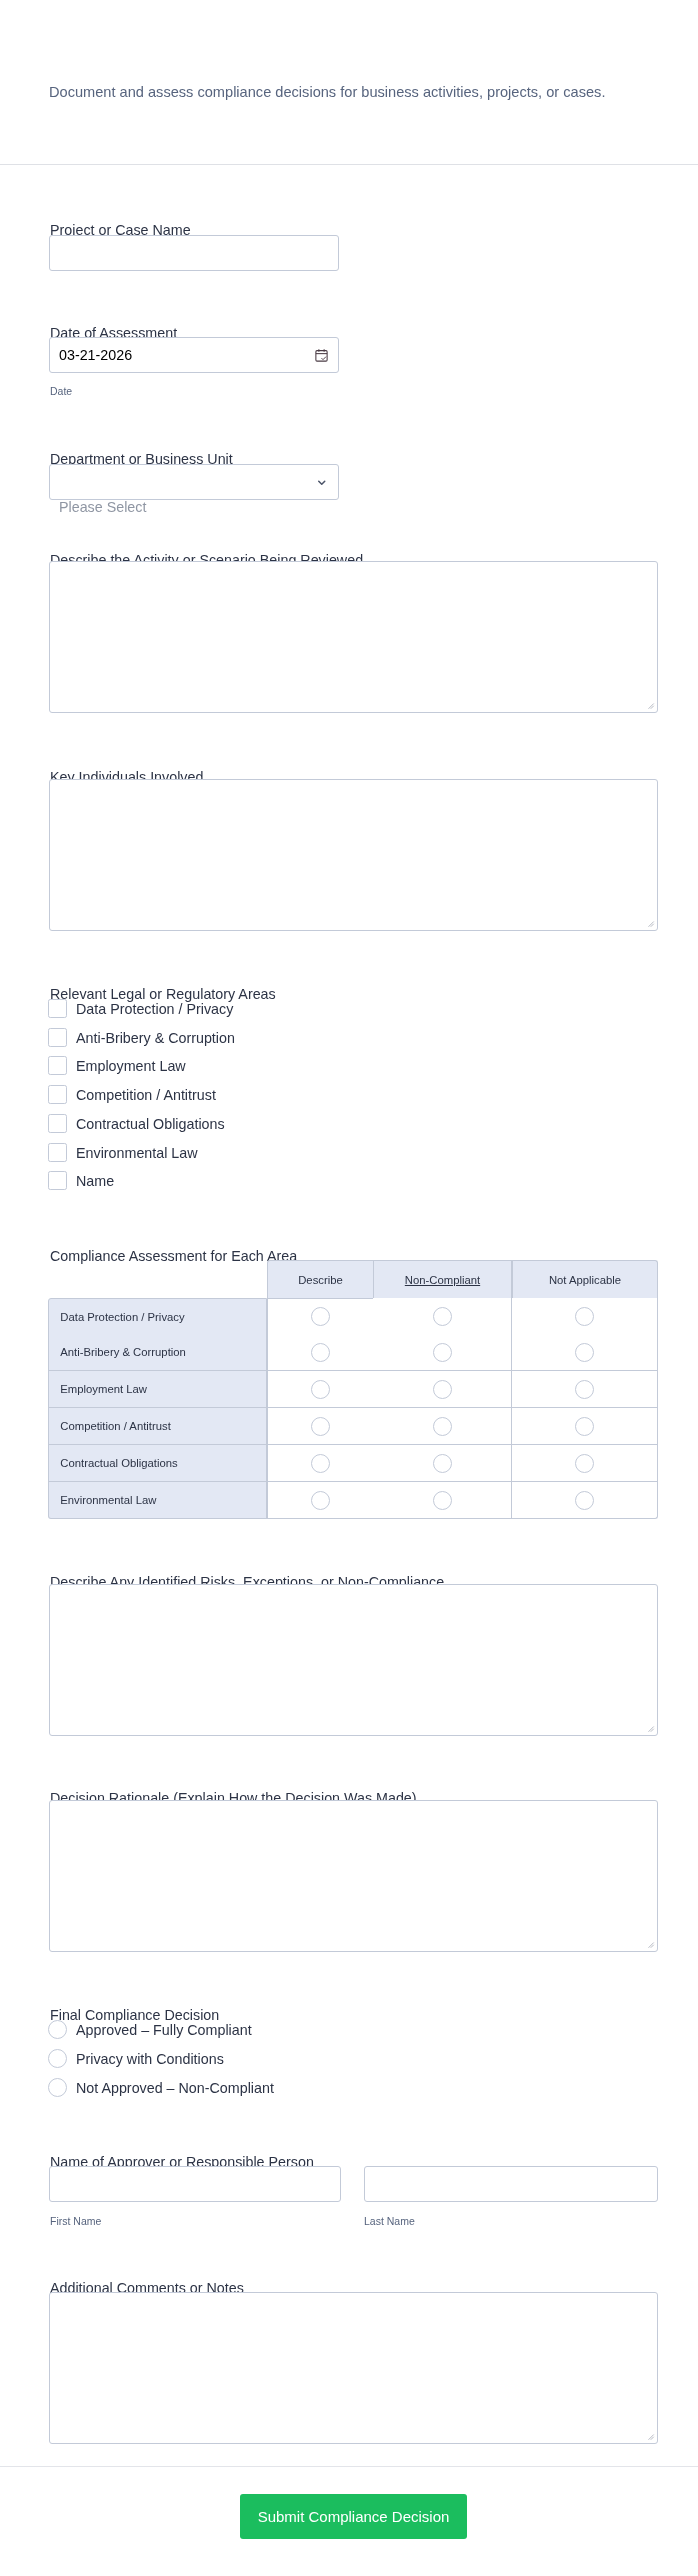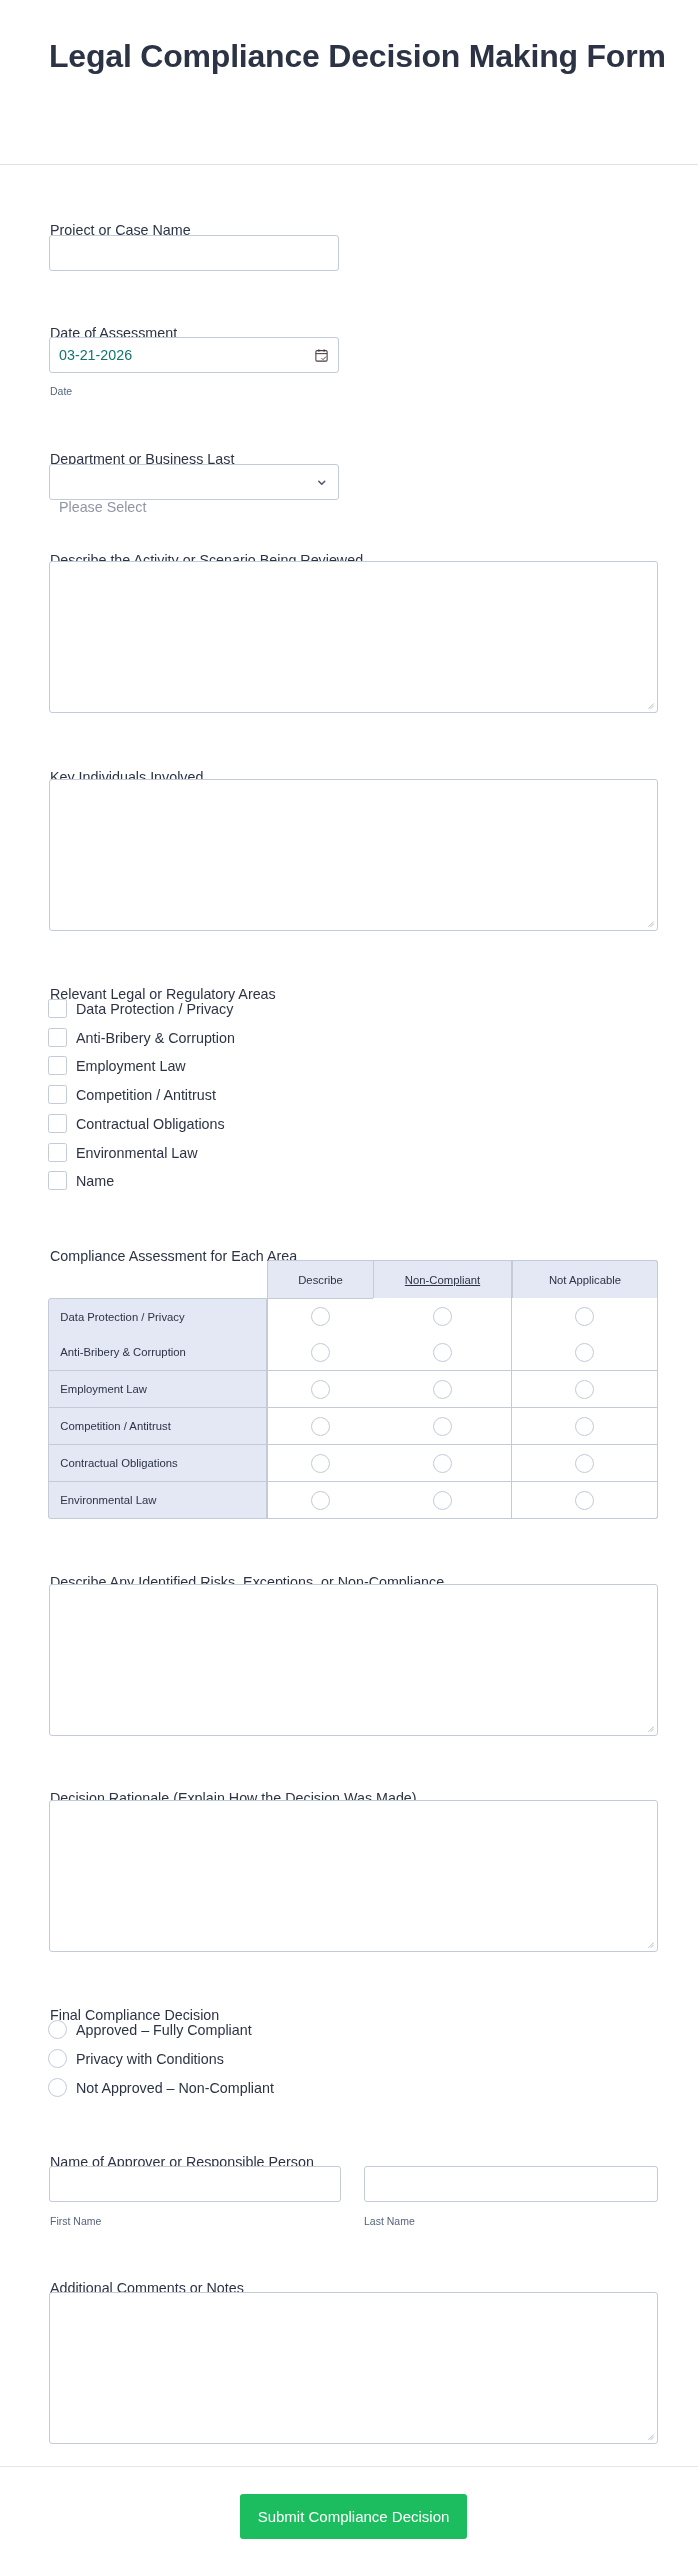--- a/index.html
+++ b/index.html
@@ -15,21 +15,21 @@
   .title { position: absolute; left: 49px; top: 38px; font-size: 32px; font-weight: 700; color: #2c3345; letter-spacing: -0.2px; white-space: nowrap; }
   .subtitle { position: absolute; left: 49px; top: 80px; width: 586px; font-size: 14.6px; line-height: 25px; color: #57647e; }
 
   .label { position: absolute; left: 50px; font-size: 14.3px; color: #2c3345; white-space: nowrap; margin-top: 18px; }
   .sublabel { position: absolute; font-size: 10.5px; color: #57647e; white-space: nowrap; text-align: center; }
 
   .input {
     position: absolute; left: 49px; width: 290px; height: 36px;
     border: 0.8px solid #c3cad8; border-radius: 3px; background: #fff;
   }
-  .input-text { position: absolute; left: 9px; top: 9px; font-size: 14.3px; color: #0f766e; }
+  .input-text { position: absolute; left: 9px; top: 9px; font-size: 14.3px; color: #000000; }
   .placeholder { color: #8f96a3; margin-top: 25px; }
   .date-icon { position: absolute; right: 9px; top: 9.8px; width: 15px; height: 15px; }
   .chevron { position: absolute; right: 9.8px; top: 10.5px; width: 13.5px; height: 13.5px; }
 
   .textarea {
     position: absolute; left: 49px; width: 609px; height: 152px;
     border: 0.8px solid #c3cad8; border-radius: 3px; background: #fff;
   }
   .resize-grip { position: absolute; right: 2.3px; bottom: 2.3px; width: 7.5px; height: 7.5px; }
 
@@ -50,42 +50,42 @@
     position: absolute; left: 240px; top: 2494px; width: 227px; height: 45px;
     background: #1bbd5e; border-radius: 3px; border: none;
     color: #ffffff; font-size: 15px; display: flex; align-items: center; justify-content: center;
     font-family: "Liberation Sans", "DejaVu Sans", sans-serif;
   }
 </style>
 </head>
 <body>
 
 <div class="header">
-  <div class="title">Legal Compliance Decision Making Form</div>
+  <div class="subtitle">Document and assess compliance decisions for business activities, projects, or cases.</div>
 </div>
 
 <div class="label" style="top:204px">Project or Case Name</div>
 <div class="input" style="top:235px">
   <span class="input-text"></span>
 </div>
 
 <div class="label" style="top:307px">Date of Assessment</div>
 <div class="input" style="top:337px">
   <span class="input-text">03-21-2026</span>
   <svg class="date-icon" viewBox="0 0 20 20">
     <rect x="2.5" y="3.5" width="15" height="14" rx="1.5" fill="none" stroke="#4a3b44" stroke-width="1.4"></rect>
     <line x1="2.5" y1="7.5" x2="17.5" y2="7.5" stroke="#4a3b44" stroke-width="1.4"></line>
     <line x1="6.5" y1="1.5" x2="6.5" y2="5" stroke="#4a3b44" stroke-width="1.4"></line>
     <line x1="13.5" y1="1.5" x2="13.5" y2="5" stroke="#4a3b44" stroke-width="1.4"></line>
     <polyline points="10,13.5 12,15.5 16,11.5" fill="none" stroke="#4a3b44" stroke-width="1.3"></polyline>
   </svg>
 </div>
 <div class="sublabel" style="left:50px;top:385px">Date</div>
 
-<div class="label" style="top:433px">Department or Business Last</div>
+<div class="label" style="top:433px">Department or Business Unit</div>
 <div class="input" style="top:464px">
   <span class="input-text placeholder">Please Select</span>
   <svg class="chevron" viewBox="0 0 18 18">
     <polyline points="5,7 9,11 13,7" fill="none" stroke="#4b5468" stroke-width="2" stroke-linecap="round" stroke-linejoin="round"></polyline>
   </svg>
 </div>
 
 <div class="label" style="top:534px">Describe the Activity or Scenario Being Reviewed</div>
 <div class="textarea" style="top:561px">
   <svg class="resize-grip" viewBox="0 0 10 10">

